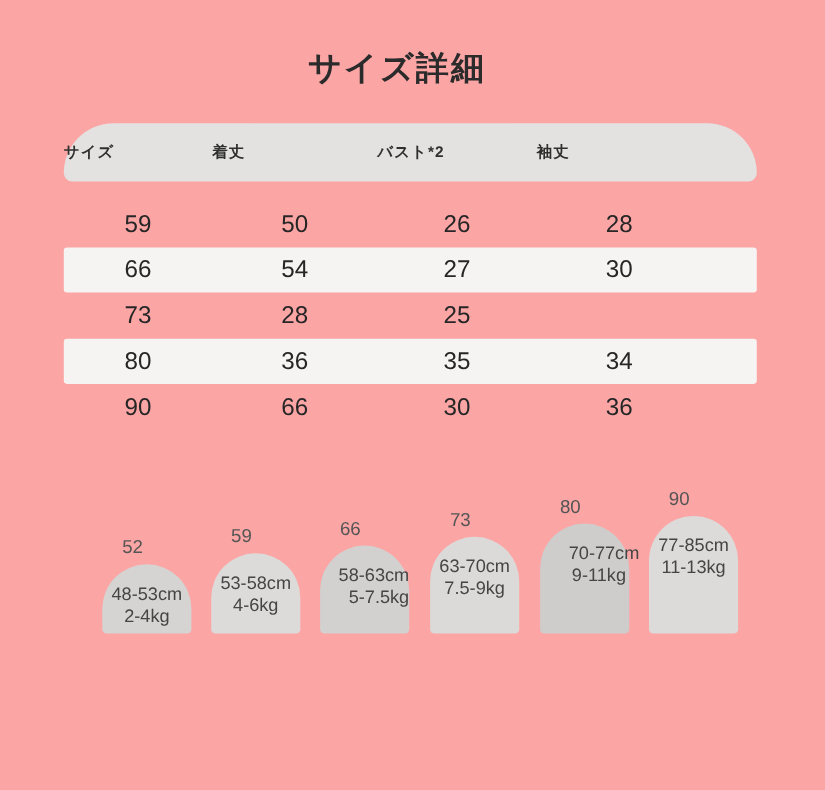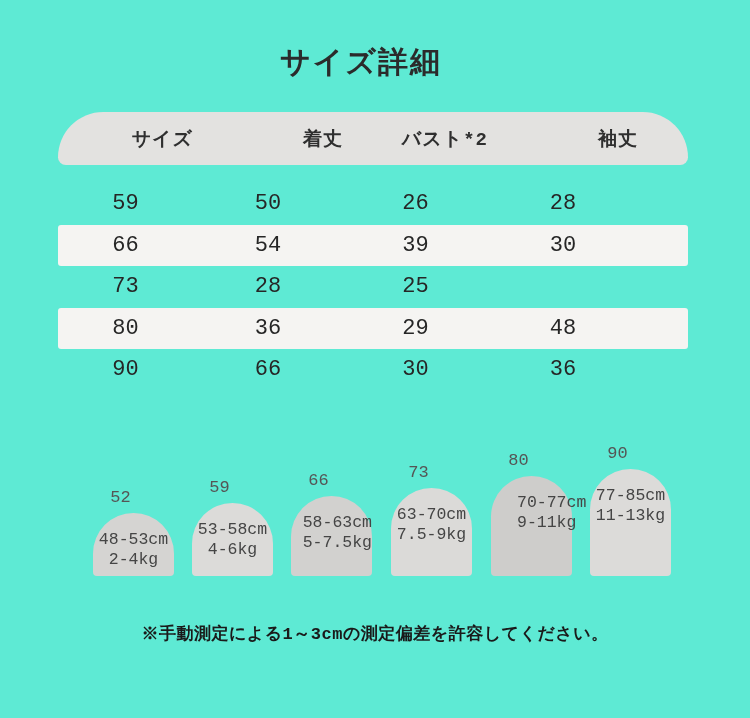--- a/index.html
+++ b/index.html
@@ -4,23 +4,23 @@
 <style>
   html, body {
     margin: 0;
     padding: 0;
     background: #ffffff;
   }
   .stage {
     position: relative;
     width: 750px;
     height: 718px;
-    background: #5eead4;
+    background: #fca5a5;
     overflow: hidden;
-    font-family: Liberation Mono, monospace;
+    font-family: Liberation Sans, sans-serif;
     color: #2b2b2b;
   }
 
   
   .page-title {
     position: absolute;
     top: 42px;
     left: 0;
     right: 0;
     text-align: center;
@@ -40,22 +40,22 @@
   }
   .thead {
     height: 53px;
     background: #e3e2e0;
     border-radius: 52px 52px 9px 9px;
     display: grid;
     grid-template-columns: 135px 150px 145px 150px 1fr;
     align-items: center;
   }
   .th {
-    text-align: right;
-    font-size: 19px;
+    text-align: left;
+    font-size: 14px;
     font-weight: bold;
     color: #2f2f2f;
     letter-spacing: 1px;
   }
   .tbody {
     margin-top: 18px;
   }
   .tr {
     height: 41.5px;
     display: grid;
@@ -127,33 +127,33 @@
     <div class="tbody" id="tbody">
         <div class="tr">
           <div class="td">59</div>
           <div class="td">50</div>
           <div class="td">26</div>
           <div class="td">28</div>
         </div>
         <div class="tr striped">
           <div class="td">66</div>
           <div class="td">54</div>
-          <div class="td">39</div>
+          <div class="td">27</div>
           <div class="td">30</div>
         </div>
         <div class="tr">
           <div class="td">73</div>
           <div class="td">28</div>
           <div class="td">25</div>
         </div>
         <div class="tr striped">
           <div class="td">80</div>
           <div class="td">36</div>
-          <div class="td">29</div>
-          <div class="td">48</div>
+          <div class="td">35</div>
+          <div class="td">34</div>
         </div>
         <div class="tr">
           <div class="td">90</div>
           <div class="td">66</div>
           <div class="td">30</div>
           <div class="td">36</div>
         </div>
       </div>
   </div>
 
@@ -183,15 +183,14 @@
         <span class="range-line">70-77cm</span>
         <span class="range-line">9-11kg</span>
       </div>
       <div class="dome-label" style="left: 590px; top: 444px;">90</div>
       <div class="dome" style="left: 590px; top: 469px; height: 107px; background: rgb(220, 219, 217);">
         <span class="range-line">77-85cm</span>
         <span class="range-line">11-13kg</span>
       </div>
     </div>
 
-  <div class="footnote">※手動測定による1～3cmの測定偏差を許容してください。</div>
 
 </div>
 
 </body></html>

